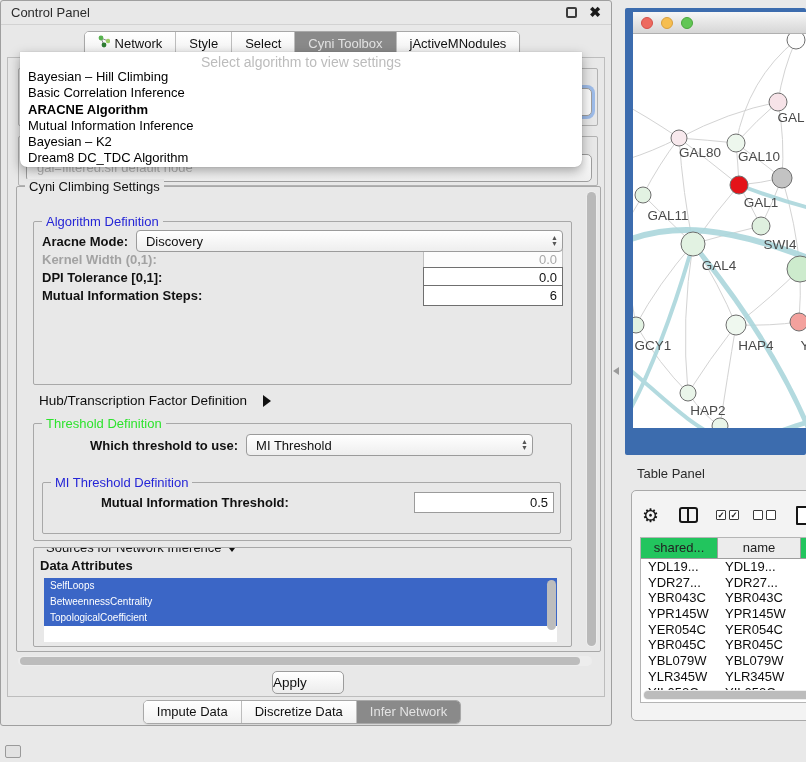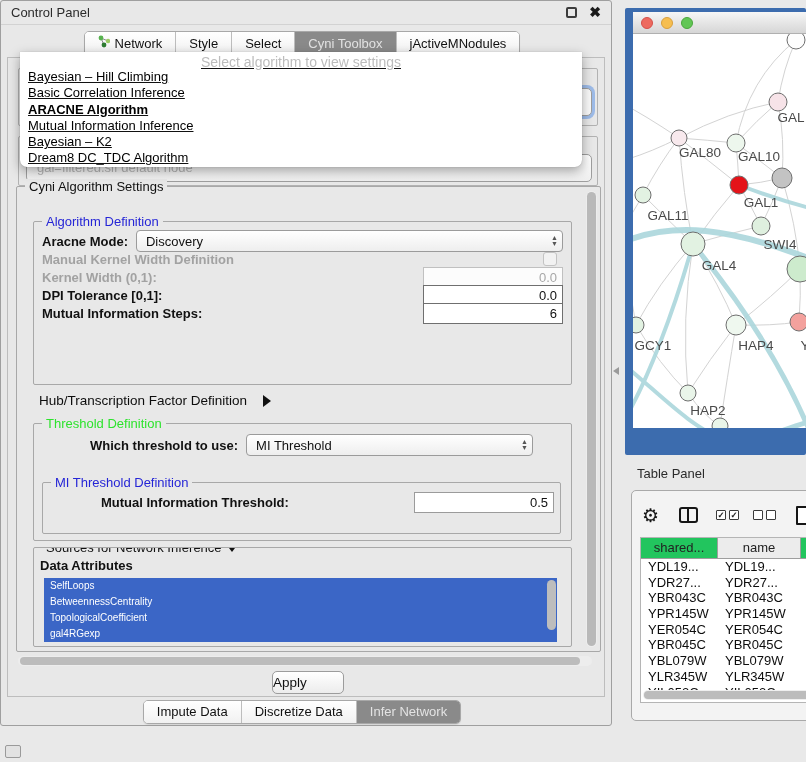--- a/index.html
+++ b/index.html
@@ -34,21 +34,21 @@
   #frag-combo1 { position:absolute; left:20px; top:30px; width:564px; height:28px;
     background:#fafafa; border:1px solid #9e9e9e; border-radius:5px;
     box-shadow:0 0 0 3px rgba(106,157,232,.6); }
   #frag-combo2 { position:absolute; left:18px; top:96px; width:566px; height:28px;
     background:linear-gradient(#ffffff,#efefef); border:1px solid #9e9e9e; border-radius:5px;
     color:#b5b5b5; line-height:26px; padding-left:10px; }
 
   
   #algo-dropdown { position:absolute; left:12px; top:-6px; width:562px; height:115px;
     background:#ffffff; z-index:50; border-radius:0 0 7px 7px;
-    box-shadow:0 4px 12px rgba(0,0,0,.35), 0 0 1px rgba(0,0,0,.3); padding-top:2px;text-decoration:underline; }
+    box-shadow:0 4px 12px rgba(0,0,0,.35), 0 0 1px rgba(0,0,0,.3); padding-top:2px; }
   #algo-dropdown .ph { text-align:center; color:#bcbcbc; font-size:14px; height:15px; }
   #algo-dropdown .item { padding-left:8px; height:16.3px; line-height:16.3px; font-size:13px; color:#000; }
   #algo-dropdown .item.bold { font-weight:bold; }
 
   
   .group { position:relative; border:1px solid #a8a8a8; border-radius:2px; }
   .gtitle { position:absolute; top:-8px; left:8px; background:#e8e8e8; padding:0 4px;
     font-size:13px; white-space:nowrap; }
   .gtitle.blue { color:#2525d6; }
   .gtitle.green { color:#2ee32e; }
@@ -195,34 +195,30 @@
           <div class="item">Bayesian – Hill Climbing</div>
           <div class="item">Basic Correlation Inference</div>
           <div class="item bold">ARACNE Algorithm</div>
           <div class="item">Mutual Information Inference</div>
           <div class="item">Bayesian – K2</div>
           <div class="item">Dream8 DC_TDC Algorithm</div>
         </div>
     </div>
 
     <div class="group" id="settings-group">
-      <span class="gtitle">Cyni Algorithm Settings</span>
+      <span class="gtitle">Cyni Climbing Settings</span>
 
       <div class="group" id="algo-def">
         <span class="gtitle blue">Algorithm Definition</span>
         <div class="frow">
           <span class="flabel">Aracne Mode:</span>
           <div class="combo">
             <span>Discovery</span>
             <span class="arrows">▲<br>▼</span>
           </div>
-        </div>
-        <div class="frow">
-          <span class="flabel dis">Manual Kernel Width Definition</span>
-          <span class="checkbox"></span>
         </div>
         <div class="frow">
           <span class="flabel dis">Kernel Width (0,1):</span>
           <div class="tfield dis">0.0</div>
         </div>
         <div class="frow">
           <span class="flabel">DPI Tolerance [0,1]:</span>
           <div class="tfield">0.0</div>
         </div>
         <div class="frow">
@@ -258,21 +254,20 @@
         <span class="gtitle" id="sources-title">
             <span>Sources for Network Inference</span>
             <span class="tri-down"></span>
           </span>
         <div id="data-attr-label">Data Attributes</div>
         <div id="attr-list">
           <div id="attr-items">
               <div class="litem">SelfLoops</div>
               <div class="litem">BetweennessCentrality</div>
               <div class="litem">TopologicalCoefficient</div>
-              <div class="litem">gal4RGexp</div>
             </div>
           <div id="list-vscroll"></div>
         </div>
       </div>
 
       <div id="settings-vscroll">
           <div class="thumb"></div>
         </div>
     </div>
 

